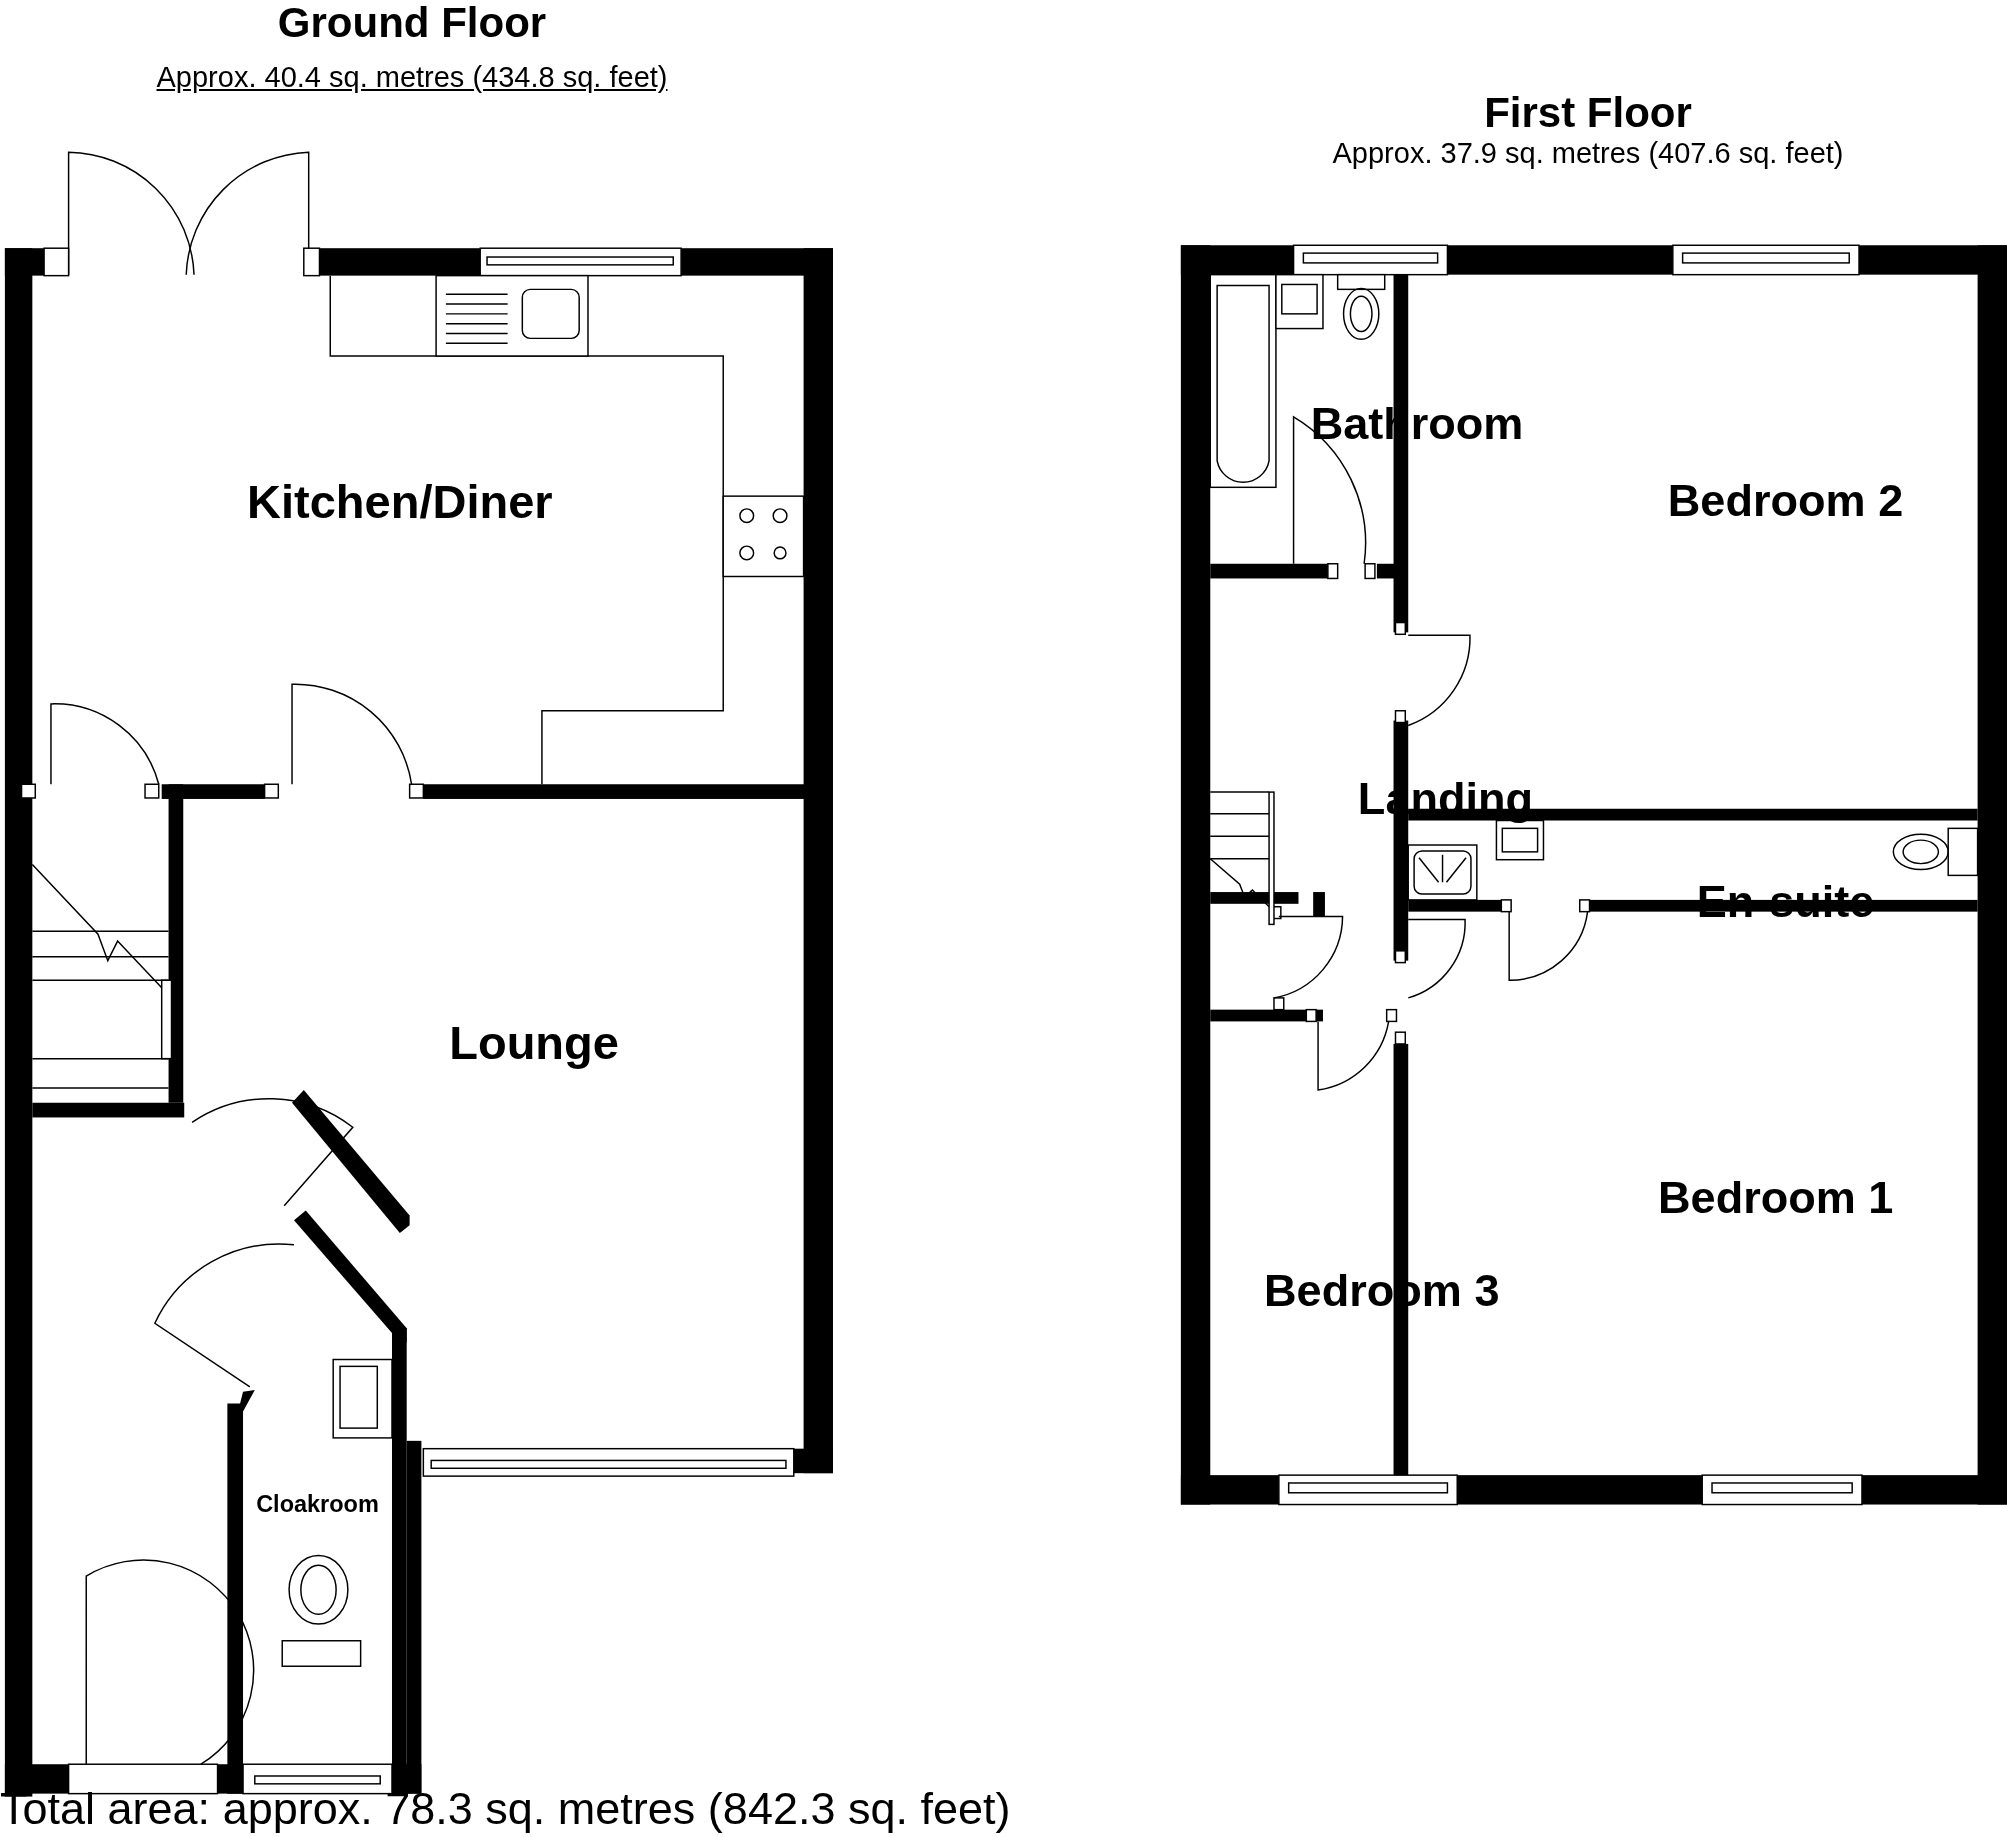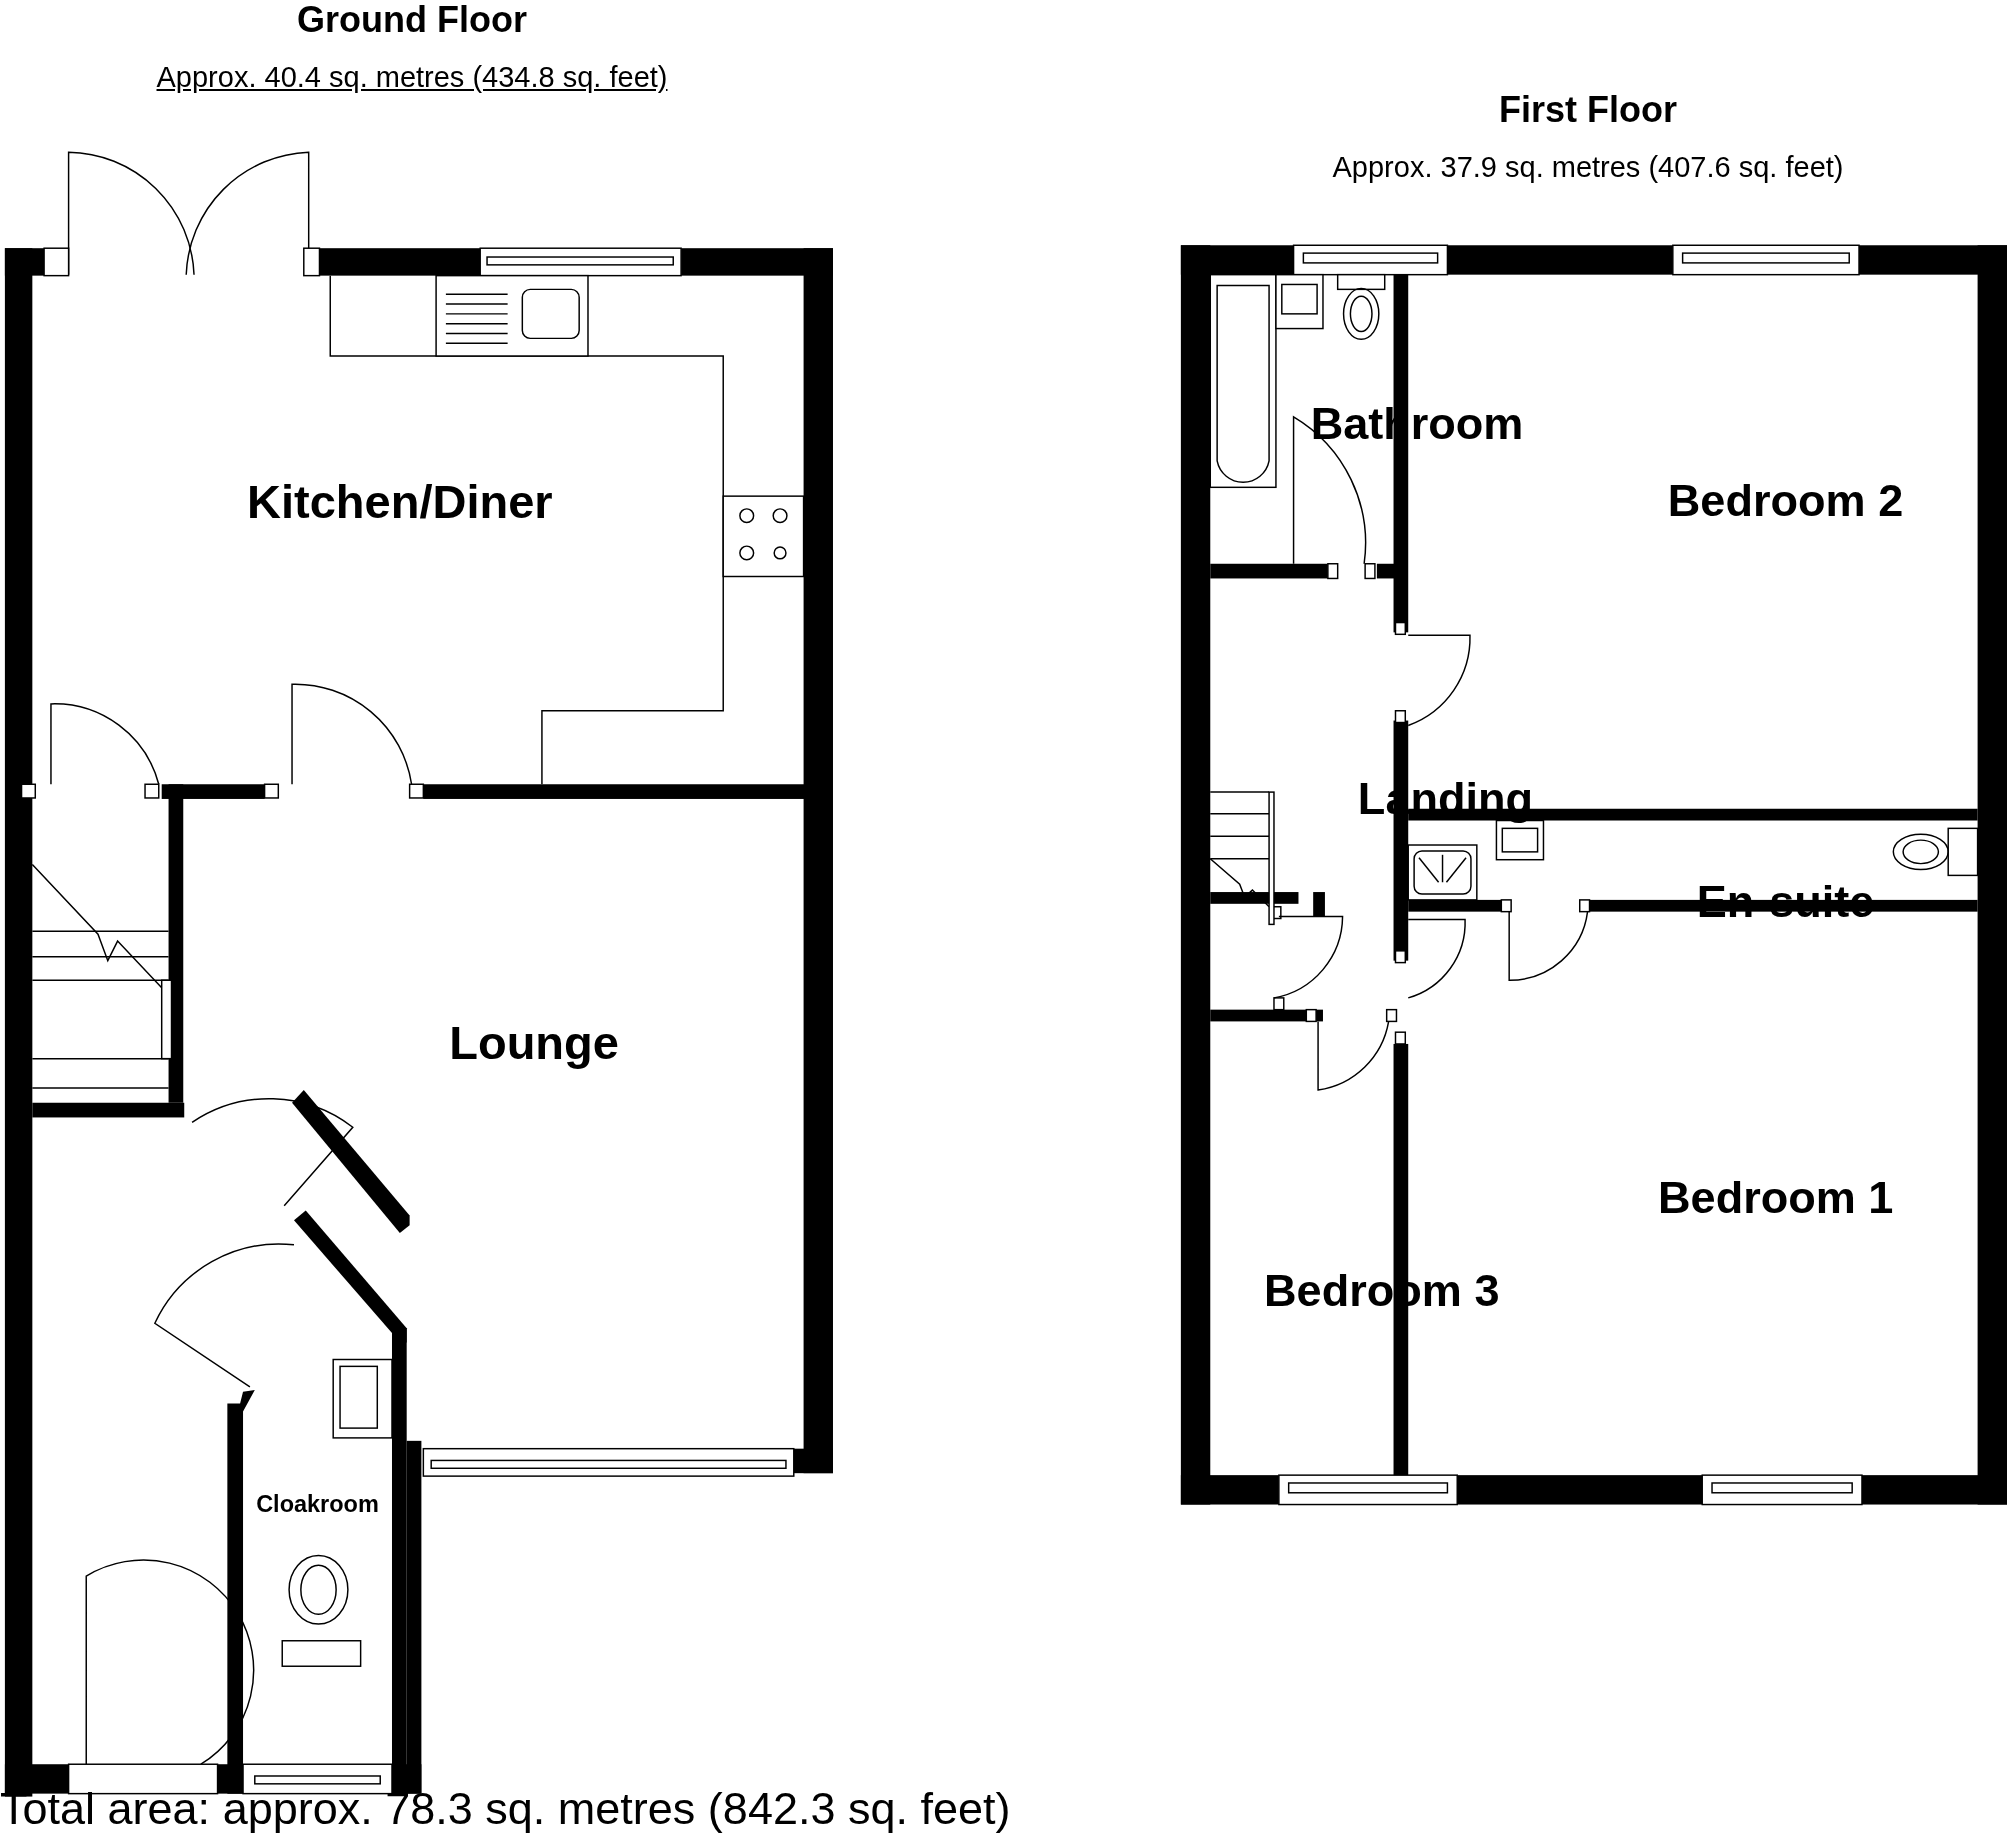--- a/index.html
+++ b/index.html
@@ -1,33 +1,33 @@
 <!DOCTYPE html>
 <html><head>
 <meta charset="utf-8">
 <style>
   html, body { margin: 0; padding: 0; background: #ffffff; }
   body { width: 2007px; height: 1838px; position: relative; overflow: hidden; font-family: "Liberation Sans", sans-serif; color: #000; }
-  .floor-title { position: absolute; text-align: center; font-weight: bold; font-size: 36px; line-height: 1; }
+  .floor-title { position: absolute; text-align: center; font-weight: bold; font-size: 42px; line-height: 1; }
   .floor-area { position: absolute; text-align: center; font-size: 29px; line-height: 1; }
   .total { position: absolute; left: 0; width: 1722px; top: 1786px; text-align: left; font-size: 45px; line-height: 1; }
   svg.plan { position: absolute; left: 0; top: 0; }
   .room-label { font-family: "Liberation Sans", sans-serif; font-weight: bold; fill: #000; }
   .wall { fill: #000; }
   .thin { fill: none; stroke: #000; stroke-width: 1.5; }
   .fix { fill: #fff; stroke: #000; stroke-width: 1.5; }
 </style>
 </head>
 <body>
 
 <div class="floor-title" style="left:118px;width:588px;top:2px;">Ground Floor</div>
 <div class="floor-area" style="left:69px;width:686px;top:63px;text-decoration:underline;">Approx. 40.4 sq. metres (434.8 sq. feet)</div>
 
 <div class="floor-title" style="left:1294px;width:588px;top:92px;">First Floor</div>
-<div class="floor-area" style="left:1245px;width:686px;top:153px;">Approx. 37.9 sq. metres (407.6 sq. feet)</div>
+<div class="floor-area" style="left:1245px;width:686px;top:139px;">Approx. 37.9 sq. metres (407.6 sq. feet)</div>
 
 <svg class="plan" width="2007" height="1838" viewBox="0 0 2048 1875">
 
   <g>
 
     <rect class="wall" x="5" y="253" width="28" height="1580"></rect>
     <rect class="wall" x="5" y="253" width="40" height="28"></rect>
     <rect class="wall" x="326" y="253" width="165" height="28"></rect>
     <rect class="wall" x="695" y="253" width="155" height="28"></rect>
     <rect class="wall" x="820" y="253" width="30" height="1250"></rect>

